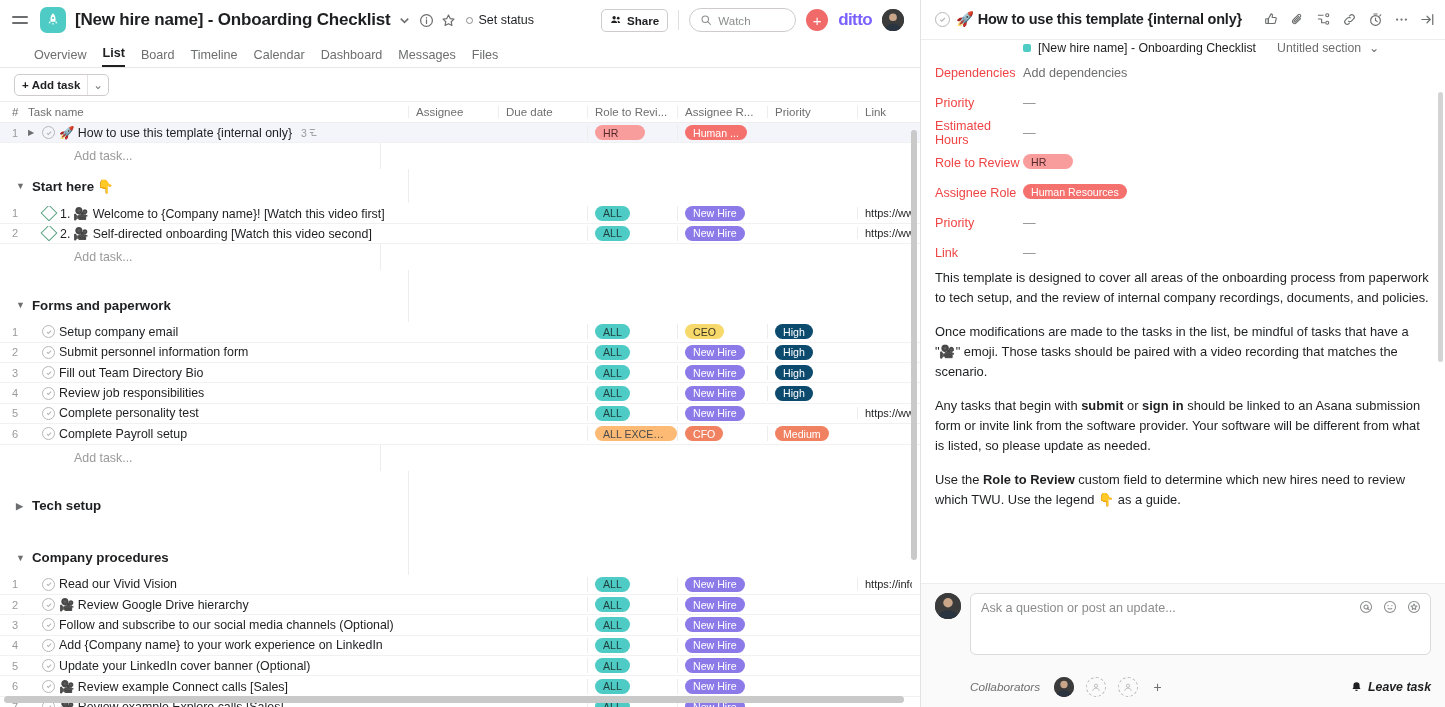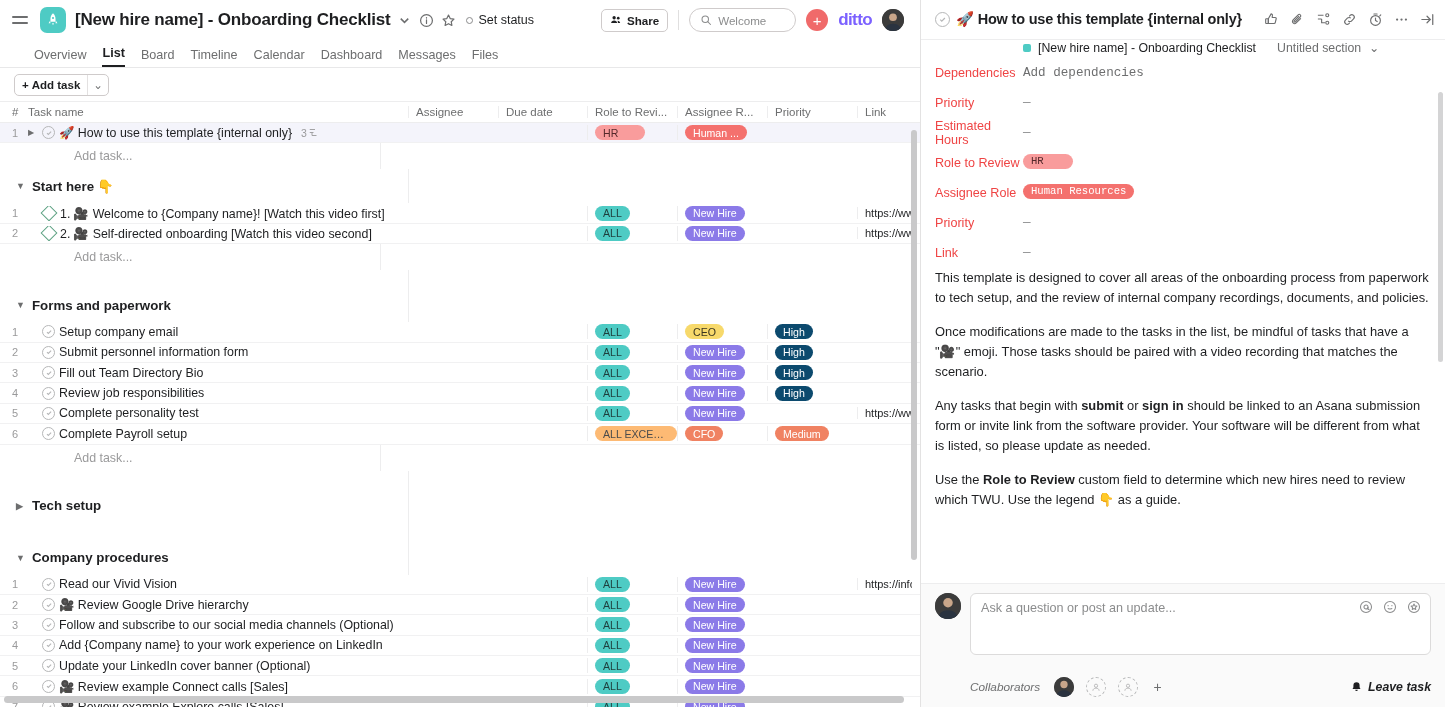--- a/index.html
+++ b/index.html
@@ -126,21 +126,21 @@
   .rp-actions svg { width:15px; height:15px; }
 
   .rp-proj { display:flex; align-items:center; gap:7px; padding: 2px 0 4px 102px; font-size:12.3px; color:#6d6e6f; overflow:hidden; height:18px;}
   .rp-proj .sq { width:8px;height:8px;border-radius:2px;background:#4ecbc4;flex:none;}
   .rp-proj .nm { color:#1e1f21; white-space:nowrap;}
   .rp-proj .sec { margin-left:14px; display:flex;align-items:center;gap:8px; white-space:nowrap;}
 
   .rp-body { flex:1; overflow:hidden; padding: 0 14px 0 14px; }
   .frow { display:flex; align-items:center; min-height: 30px; font-size:12.6px;}
   .frow .lab { width:88px; flex:none; color:#ef4444; }
-  .frow .val { color:#6d6e6f;font-family:Liberation Mono, monospace; }
+  .frow .val { color:#6d6e6f; }
   .frow .val.dash { color:#8b8c8d; }
   .link-add { color:#6d6e6f; cursor:pointer;}
 
   .desc-lab { color:#6d6e6f; font-size:12.2px; margin: 8px 0 7px 0;}
   .desc-p { font-size:12.9px; line-height: 20px; color:#1e1f21; margin-bottom: 14px;}
   .desc-p b { font-weight:700; }
 
   .rp-foot { border-top:1px solid #ededee; background:#fafafa; padding: 9px 14px 10px 14px; }
   .cmt-row { display:flex; gap:9px; align-items:flex-start;}
   .avatar { width:26px;height:26px;border-radius:50%;flex:none;overflow:hidden;background:#555; }
@@ -220,21 +220,21 @@
               <path d="M10.2 8.9c1.8.1 3.3 1.3 3.3 3.1h-3z"></path>
             </svg>
           <span>Share</span>
         </div>
         <div class="vdiv"></div>
         <div class="search-box">
           <svg viewBox="0 0 16 16" fill="none" stroke="currentColor" stroke-width="1.4">
               <circle cx="7" cy="7" r="4.3"></circle>
               <path d="M10.3 10.3 14 14" stroke-linecap="round"></path>
             </svg>
-          <span>Welcome</span>
+          <span>Watch</span>
         </div>
         <div class="plus-btn">+</div>
         <div class="ditto">ditto</div>
         <div class="av-top">
           <svg viewBox="0 0 24 24">
               <rect width="24" height="24" fill="#3b3b3b"></rect>
               <circle cx="12" cy="9" r="4.2" fill="#c9a68a"></circle>
               <path d="M3 24c0-5 4-8 9-8s9 3 9 8z" fill="#2a3340"></path>
             </svg>
         </div>

